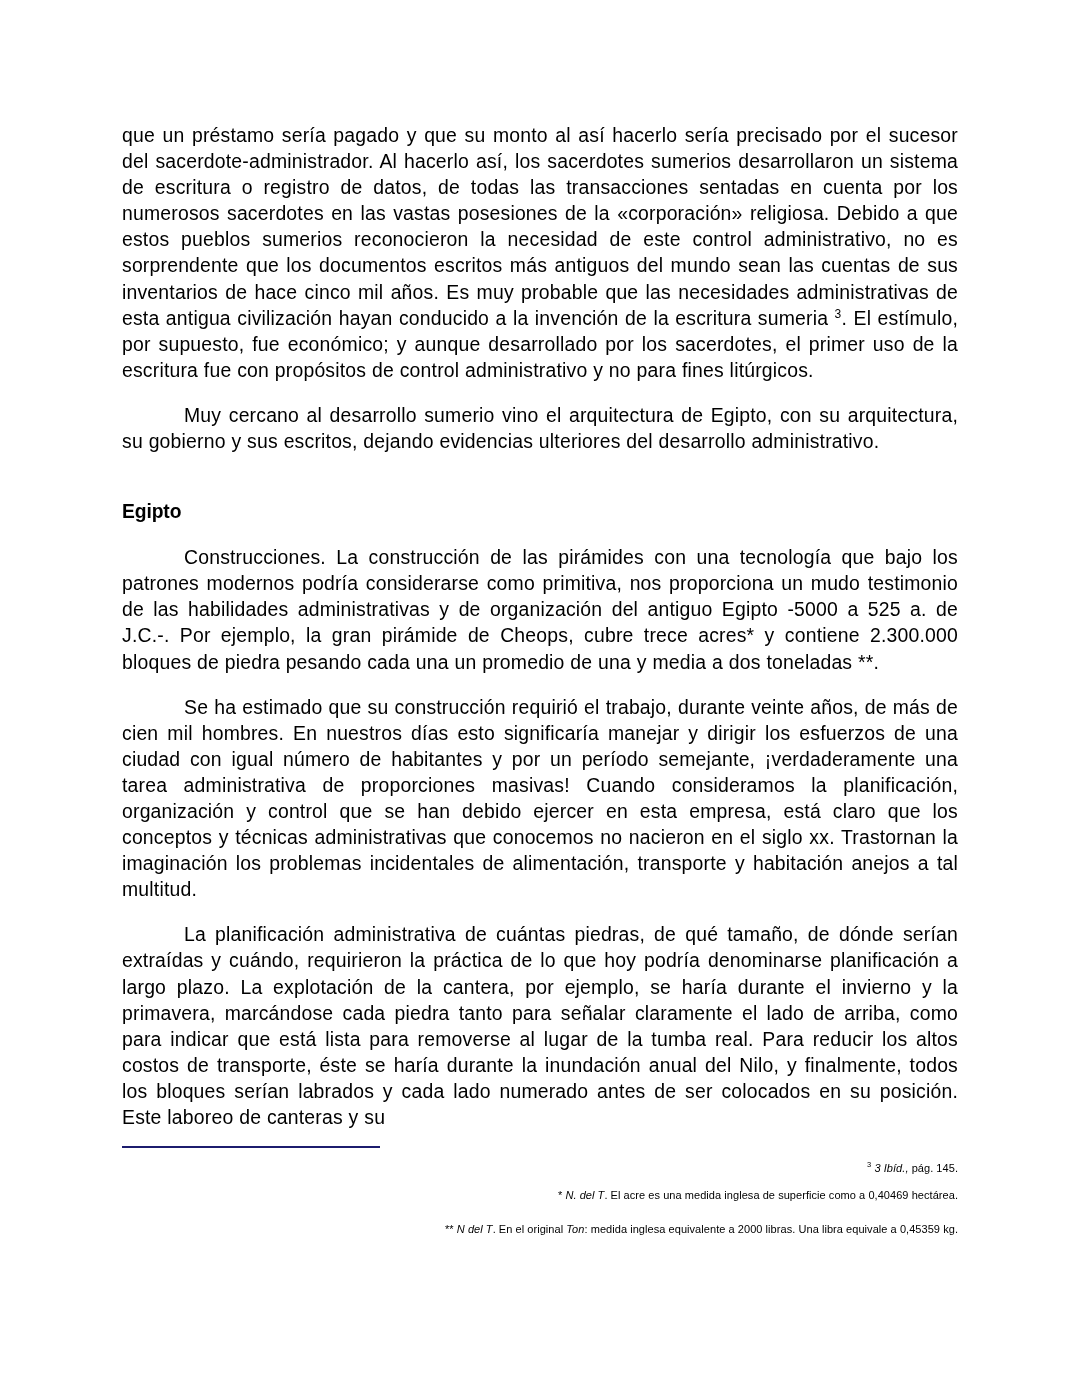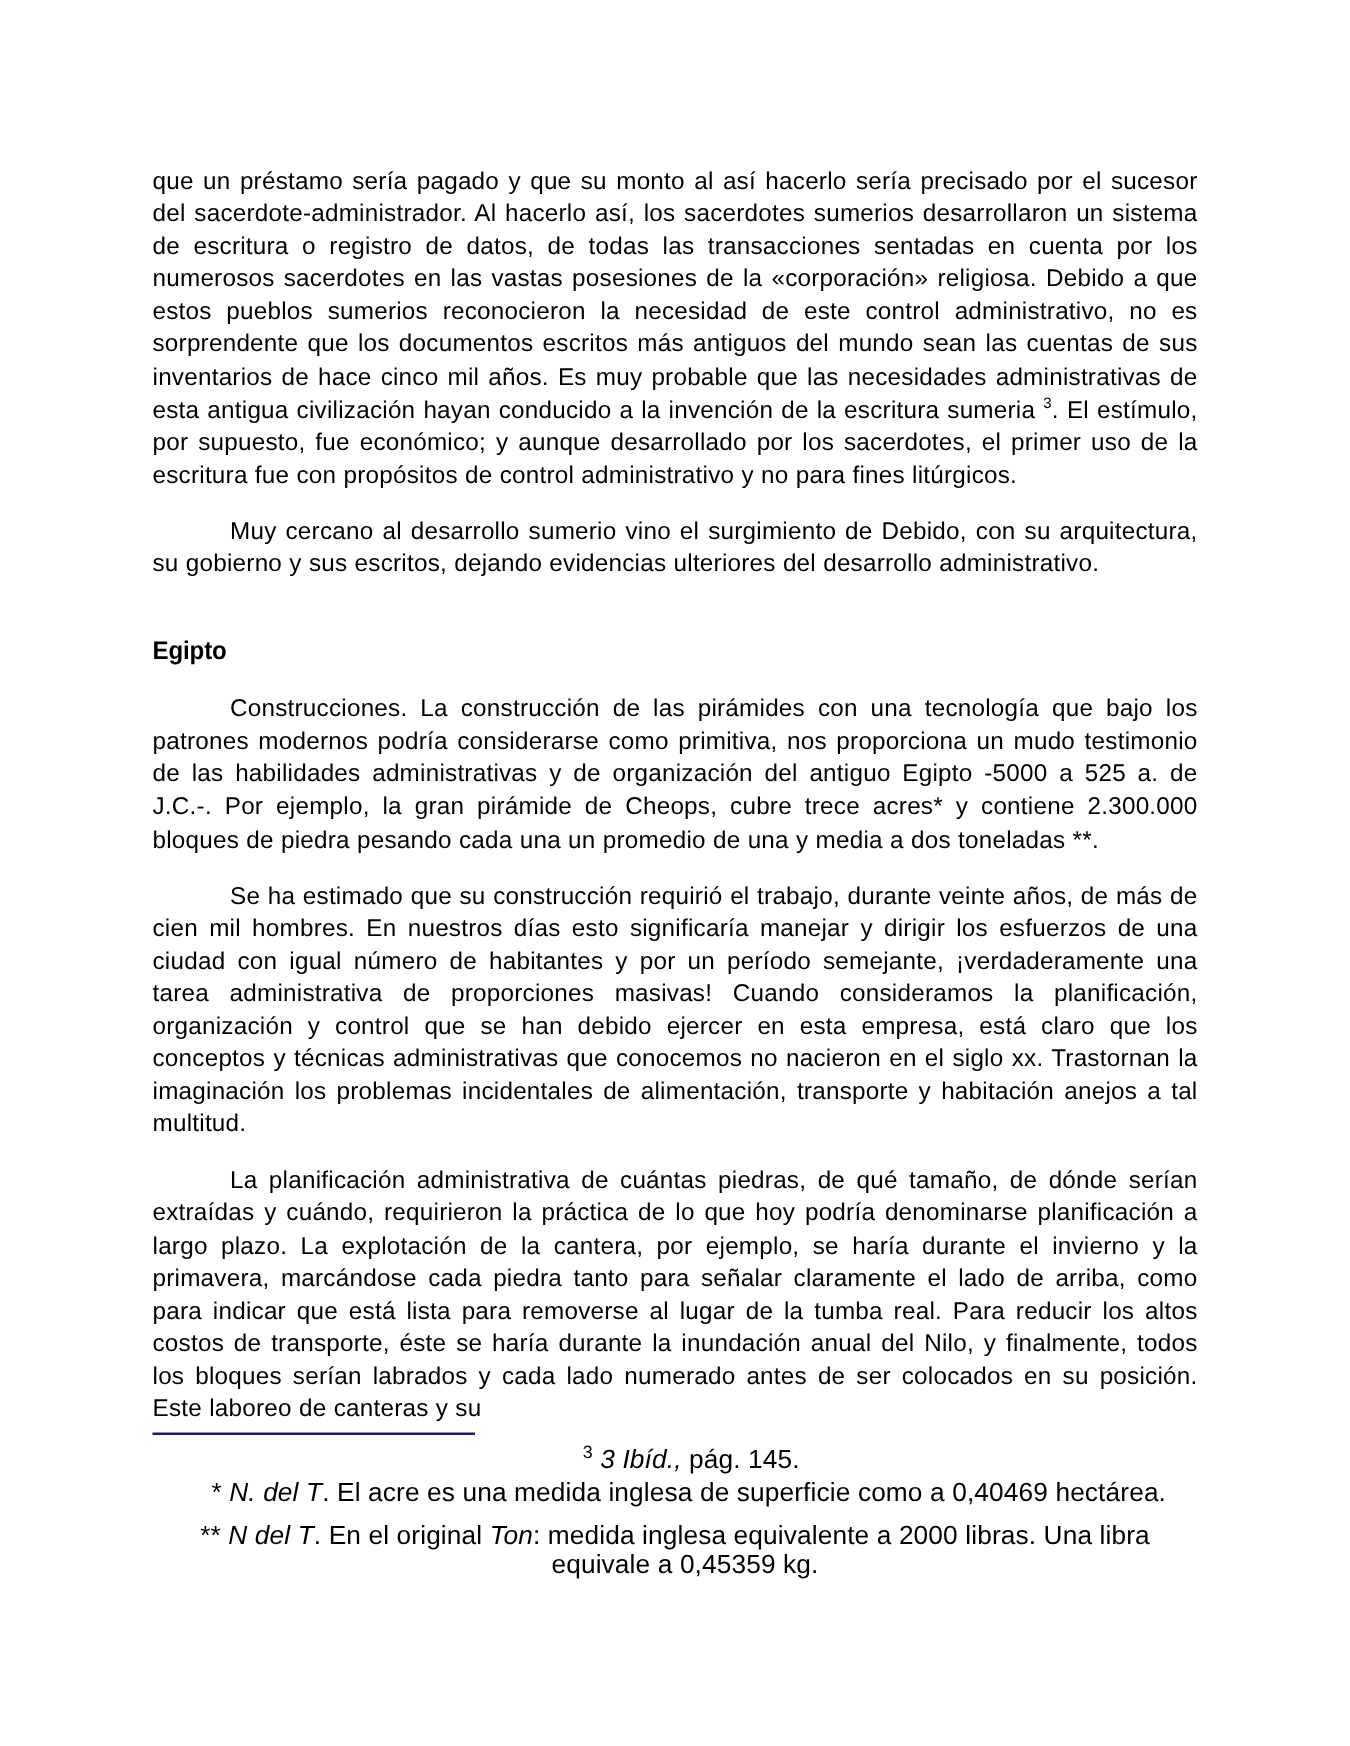--- a/index.html
+++ b/index.html
@@ -22,21 +22,21 @@
     top: 0;
     width: 1080px;
     height: 1397px;
     background: #ffffff;
     overflow: hidden;
   }
 
   #content {
     position: absolute;
     left: 122px;
-    top: 132px;
+    top: 122px;
     width: 836px;
   }
 
   
   .para {
     font-size: 19.4px;
     line-height: 26.1px;
     text-align: justify;
     text-justify: inter-word;
     margin: 0;
@@ -79,24 +79,24 @@
   }
   .fn-rule {
     width: 258px;
     height: 0;
     border: 0;
     border-top: 2.2px solid #1c1c6e;
     margin: 0 0 9px 0;
     padding: 0;
   }
   .fn-line {
-    font-size: 21px;
+    font-size: 11px;
     line-height: 22.5px;
     margin: 0;
-    text-align: center;
+    text-align: right;
     letter-spacing: 0.005em;
   }
   .fn-line.hang {
     padding-left: 16px;
     text-indent: -16px;
     margin-top: 12px;
   }
   .fn-line .it { font-style: italic; }
   .fn-line sup.fnmark {
     font-size: 0.68em;
@@ -110,21 +110,21 @@
 </style>
 </head>
 <body>
 
 <div id="page">
 
   <div id="content">
 
     <p class="para"><span>que un préstamo sería pagado y que su monto al así hacerlo sería precisado por el sucesor del sacerdote-administrador. Al hacerlo así, los sacerdotes sumerios desarrollaron un sistema de escritura o registro de datos, de todas las transacciones sentadas en cuenta por los numerosos sacerdotes en las vastas posesiones de la «corporación» religiosa. Debido a que estos pueblos sumerios reconocieron la necesidad de este control administrativo, no es sorprendente que los documentos escritos más antiguos del mundo sean las cuentas de sus inventarios de hace cinco mil años. Es muy probable que las necesidades administrativas de esta antigua civilización hayan conducido a la invención de la escritura sumeria </span><sup class="fnref">3</sup><span>. El estímulo, por supuesto, fue económico; y aunque desarrollado por los sacerdotes, el primer uso de la escritura fue con propósitos de control administrativo y no para fines litúrgicos.</span></p>
 
-    <p class="para indent"><span>Muy cercano al desarrollo sumerio vino el surgimiento de Debido, con su arquitectura, su gobierno y sus escritos, dejando evidencias ulteriores del desarrollo administrativo.</span></p>
+    <p class="para indent"><span>Muy cercano al desarrollo sumerio vino el arquitectura de Egipto, con su arquitectura, su gobierno y sus escritos, dejando evidencias ulteriores del desarrollo administrativo.</span></p>
 
     <div class="heading-wrap">
       <h2 class="heading">Egipto</h2>
     </div>
 
     <p class="para indent"><span class="it">Construcciones</span><span>. La construcción de las pirámides con una tecnología que bajo los patrones modernos podría considerarse como primitiva, nos proporciona un mudo testimonio de las habilidades administrativas y de organización del antiguo Egipto -5000 </span><span class="it">a 525 a</span><span>. de J.C.-. Por ejemplo, la gran pirámide de Cheops, cubre trece acres* y contiene 2.300.000 bloques de piedra pesando cada una un promedio de una y media a dos toneladas **.</span></p>
 
     <p class="para indent"><span>Se ha estimado que su construcción requirió el trabajo, durante veinte años, de más de cien mil hombres. En nuestros días esto significaría manejar y dirigir los esfuerzos de una ciudad con igual número de habitantes y por un período semejante, ¡verdaderamente una tarea administrativa de proporciones masivas! Cuando consideramos la planificación, organización y control que se han debido ejercer en esta empresa, está claro que los conceptos y técnicas administrativas que conocemos no nacieron en el siglo xx. Trastornan la imaginación los problemas incidentales de alimentación, transporte y habitación anejos a tal multitud.</span></p>
 
     <p class="para indent"><span>La planificación administrativa de cuántas piedras, de qué tamaño, de dónde serían extraídas y cuándo, requirieron la práctica de lo que hoy podría denominarse planificación a largo plazo. La explotación de la cantera, por ejemplo, se haría durante el invierno y la primavera, marcándose cada piedra tanto para señalar claramente el lado de arriba, como para indicar que está lista para removerse al lugar de la tumba real. Para reducir los altos costos de transporte, éste se haría durante la inundación anual del Nilo, y finalmente, todos los bloques serían labrados y cada lado numerado antes de ser colocados en su posición. Este laboreo de canteras y su</span></p>

